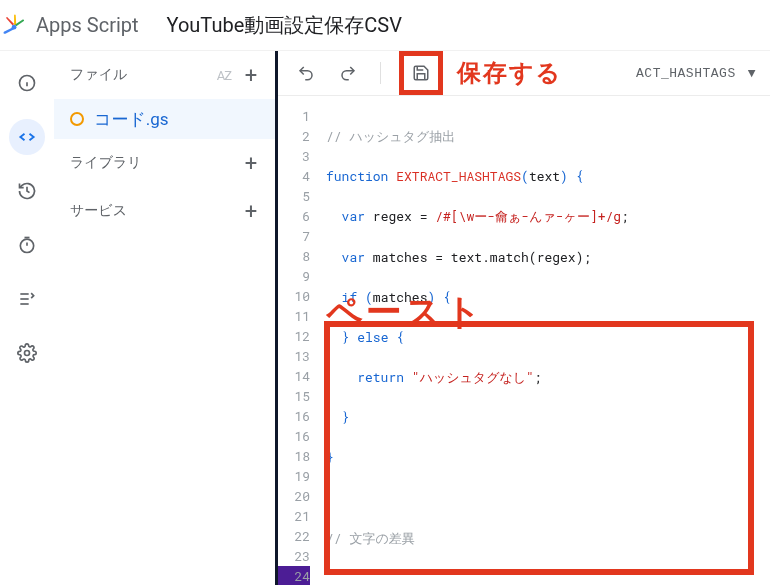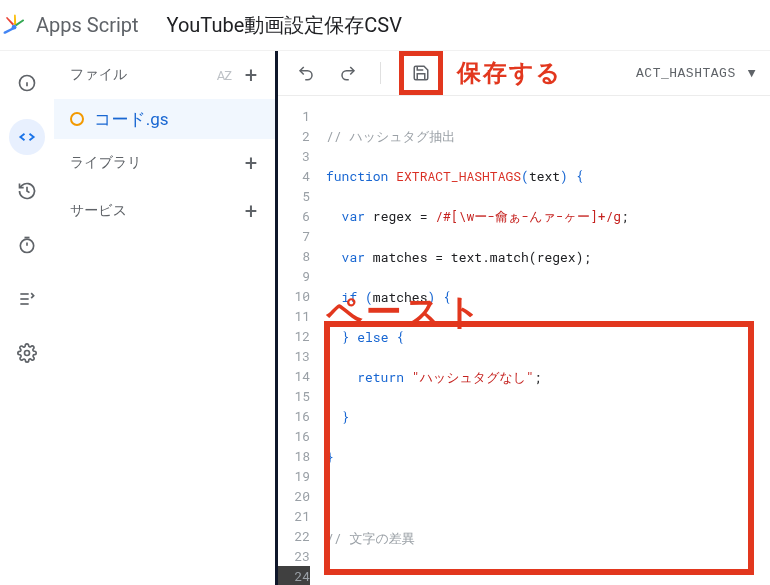--- a/index.html
+++ b/index.html
@@ -32,21 +32,21 @@
 .annot-save { color:#e2371e; font-size:24px; font-weight:700; letter-spacing:2px; }
 .fn-label { margin-left:auto; display:flex; align-items:center; gap:12px; color:#5f6368; font-size:13px; letter-spacing:0.5px;font-family:Liberation Mono, monospace;}
 .divider { width:1px; height:22px; background:#e0e0e0; margin:0 4px;}
 
 .code-wrap { flex:1; display:flex; background:#fff; font-family: "Roboto Mono", Consolas, monospace; font-size:13px; line-height:1.55; position:relative;}
 .gutter { width:42px; text-align:right; padding:10px 10px 0 0; color:#9aa0a6; background:#fff; user-select:none;}
 .gutter div { height:20px;}
 .code { flex:1; padding:10px 8px 0 6px; white-space:pre; color:#202124;}
 .code div { height:20px;}
 
-.hl-line { background:#404040; }
+.hl-line { background:#4c1d95; }
 
 .c-comment { color:#9aa0a6; }
 .c-key { color:#1967d2; }
 .c-fn { color:#d93025; }
 .c-paren { color:#1967d2;}
 .c-str { color:#c5221f;}
 .c-re { color:#c5221f;margin-top:20px;}
 
 .annot-paste { position:absolute; left:326px; top:288px; color:#e2371e; font-size:36px; font-weight:700; letter-spacing:3px; z-index:5;}
 .paste-box { position:absolute; border:6px solid #e2371e; left:324px; top:321px; width:430px; height:254px; z-index:4; pointer-events:none;}

